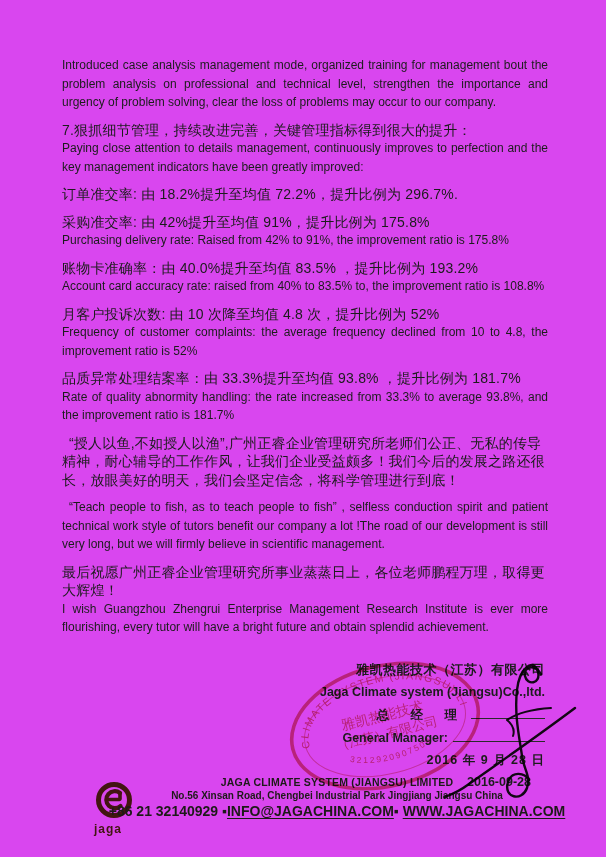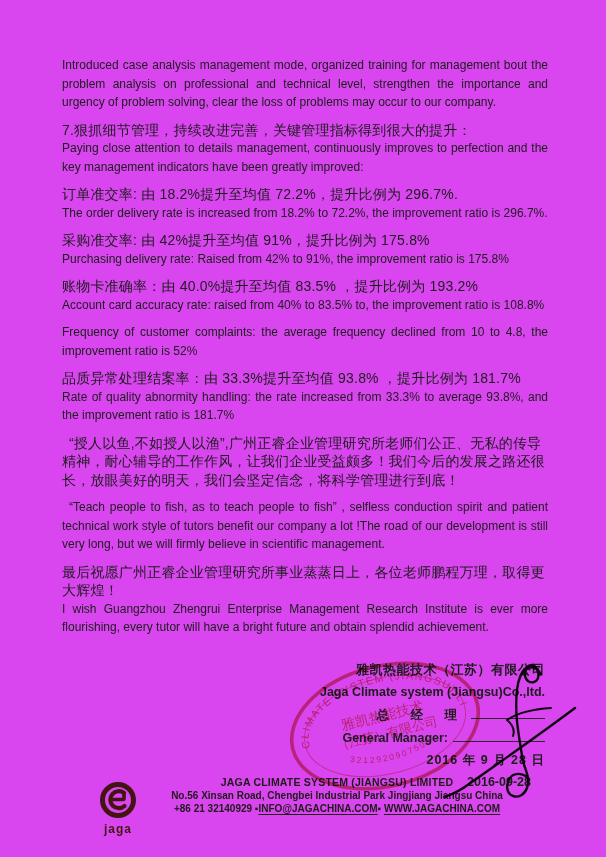--- a/index.html
+++ b/index.html
@@ -33,61 +33,61 @@
            transform:rotate(-14deg); opacity:0.88; mix-blend-mode:multiply; }
   .stamp text { font-family:"Liberation Sans", sans-serif; }
 
   
   .signature-svg { position:absolute; left:423px; top:652px; z-index:3;
                    mix-blend-mode:multiply; }
 
   
   .footer { position:absolute; left:0; top:776px; width:606px; z-index:1; }
   .footer-logo { position:absolute; left:94px; top:4px; width:48px;
-                 text-align:center; color:#431512; }
+                 text-align:left; color:#431512; }
   .footer-logo .logo-word { font-weight:bold; font-size:12px; letter-spacing:1px;
                             margin-top:-2px; }
   .footer-text { position:absolute; left:97px; top:0; width:480px;
                  text-align:center; font-weight:bold; color:#1d1a18; }
   .footer-text .f1 { font-size:10.5px; margin-bottom:2px; letter-spacing:0.2px; }
   .footer-text .f2 { font-size:10px;   margin-bottom:2px; }
-  .footer-text .f3 { font-size:10px; }
+  .footer-text .f3 { font-size:14px; }
   .f3 .link { text-decoration:underline; text-underline-offset:2px; }
 </style>
 </head>
 <body>
 
 <div class="page">
 
   <div class="content">
 
     <div class="block para-en">Introduced case analysis management mode, organized training for management bout the problem analysis on professional and technical level, strengthen the importance and urgency of problem solving, clear the loss of problems may occur to our company.</div>
 
     <div class="block">
       <div class="zh">7.狠抓细节管理，持续改进完善，关键管理指标得到很大的提升：</div>
       <div class="para-en">Paying close attention to details management, continuously improves to perfection and the key management indicators have been greatly improved:</div>
     </div>
 
     <div class="block">
       <div class="zh">订单准交率: 由 18.2%提升至均值 72.2%，提升比例为 296.7%.</div>
-      <div class="para-en">The order delivery rate is increased from 18.2% to 72.2%, the improvement ratio is 296.7%.</div>
     </div>
 
     <div class="block">
       <div class="zh">采购准交率: 由 42%提升至均值 91%，提升比例为 175.8%</div>
       <div class="para-en">Purchasing delivery rate: Raised from 42% to 91%, the improvement ratio is 175.8%</div>
     </div>
 
 
     <div class="block">
       <div class="zh">账物卡准确率：由 40.0%提升至均值 83.5% ，提升比例为 193.2%</div>
       <div class="para-en">Account card accuracy rate: raised from 40% to 83.5% to, the improvement ratio is 108.8%</div>
     </div>
 
     <div class="block">
+      <div class="zh">月客户投诉次数: 由 10 次降至均值 4.8 次，提升比例为 52%</div>
       <div class="para-en">Frequency of customer complaints: the average frequency declined from 10 to 4.8, the improvement ratio is 52%</div>
     </div>
 
     <div class="block">
       <div class="zh">品质异常处理结案率：由 33.3%提升至均值 93.8% ，提升比例为 181.7%</div>
       <div class="para-en">Rate of quality abnormity handling: the rate increased from 33.3% to average 93.8%, and the improvement ratio is 181.7%</div>
     </div>
 
     <div class="block zh indent">“授人以鱼,不如授人以渔”,广州正睿企业管理研究所老师们公正、无私的传导精神，耐心辅导的工作作风，让我们企业受益颇多！我们今后的发展之路还很长，放眼美好的明天，我们会坚定信念，将科学管理进行到底！</div>
 

